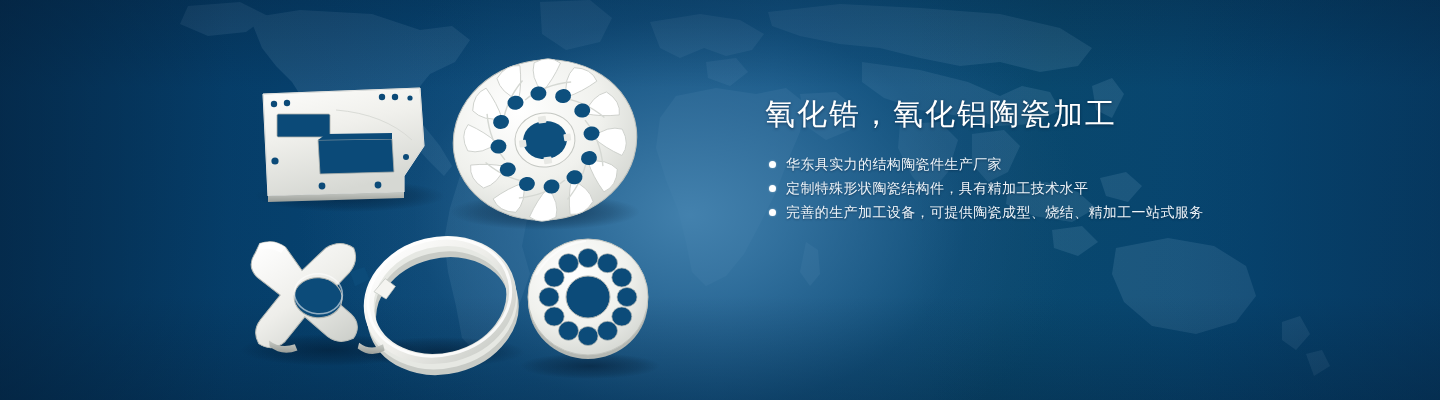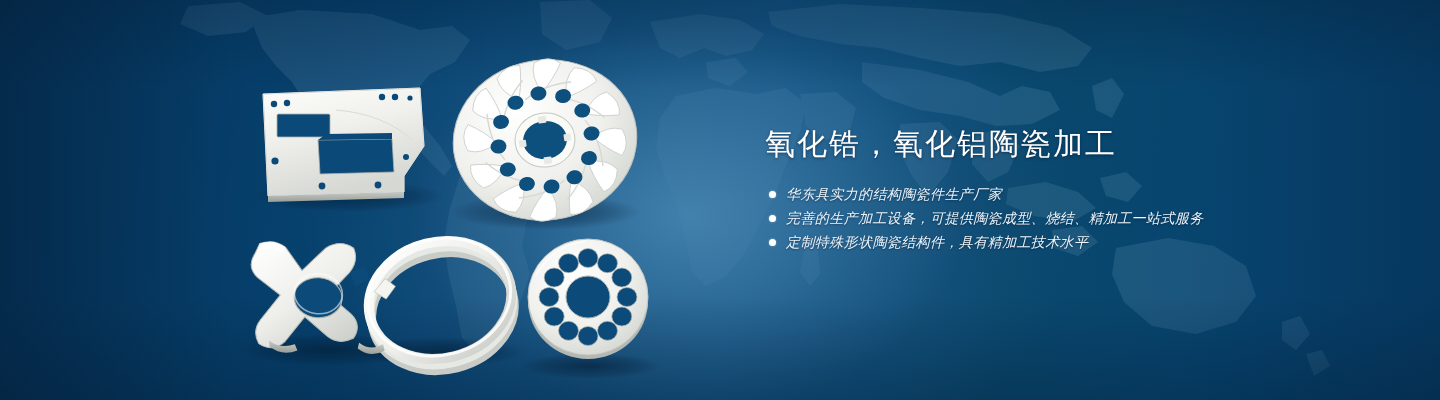--- a/index.html
+++ b/index.html
@@ -58,38 +58,37 @@
     position: absolute;
     left: 0; top: 0;
     width: 720px; height: 400px;
   }
   .parts svg { width: 100%; height: 100%; display: block; }
 
   
   .copy {
     position: absolute;
     left: 765px;
-    top: 124px;
+    top: 94px;
     width: 620px;
   }
   .headline {
     color: #ffffff;
     font-size: 30px;
     line-height: 40px;
     letter-spacing: 2px;
     font-weight: normal;
     margin: 0 0 18px 0;
     text-shadow: 0 1px 3px rgba(0,20,45,0.55);
     white-space: nowrap;
   }
   .bullets {
     list-style: none;
     margin: 0;
     padding: 0;
-    font-style: italic;
   }
   .bullets li {
     position: relative;
     color: #eef4f9;
     font-size: 14px;
     line-height: 24px;
     padding-left: 21px;
     letter-spacing: 0.4px;
     white-space: nowrap;
     text-shadow: 0 1px 2px rgba(0,20,45,0.45);
@@ -324,22 +323,22 @@
 
   <div class="copy">
     <h1 class="headline">氧化锆，氧化铝陶瓷加工</h1>
     <ul class="bullets">
       <li>
         <span class="dot"></span>
         <span>华东具实力的结构陶瓷件生产厂家</span>
       </li>
       <li>
         <span class="dot"></span>
-        <span>完善的生产加工设备，可提供陶瓷成型、烧结、精加工一站式服务</span>
+        <span>定制特殊形状陶瓷结构件，具有精加工技术水平</span>
       </li>
       <li>
         <span class="dot"></span>
-        <span>定制特殊形状陶瓷结构件，具有精加工技术水平</span>
+        <span>完善的生产加工设备，可提供陶瓷成型、烧结、精加工一站式服务</span>
       </li>
     </ul>
   </div>
 
 </div>
 
 </body></html>

